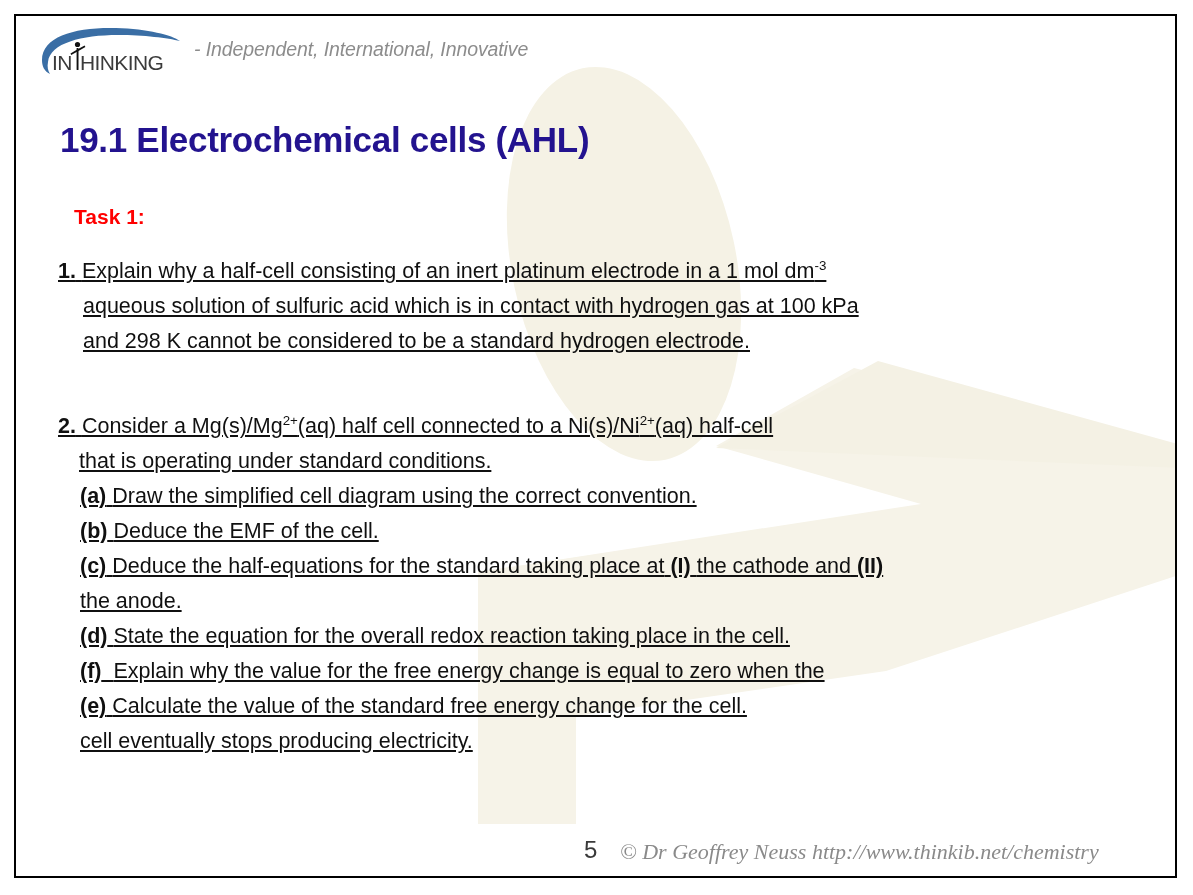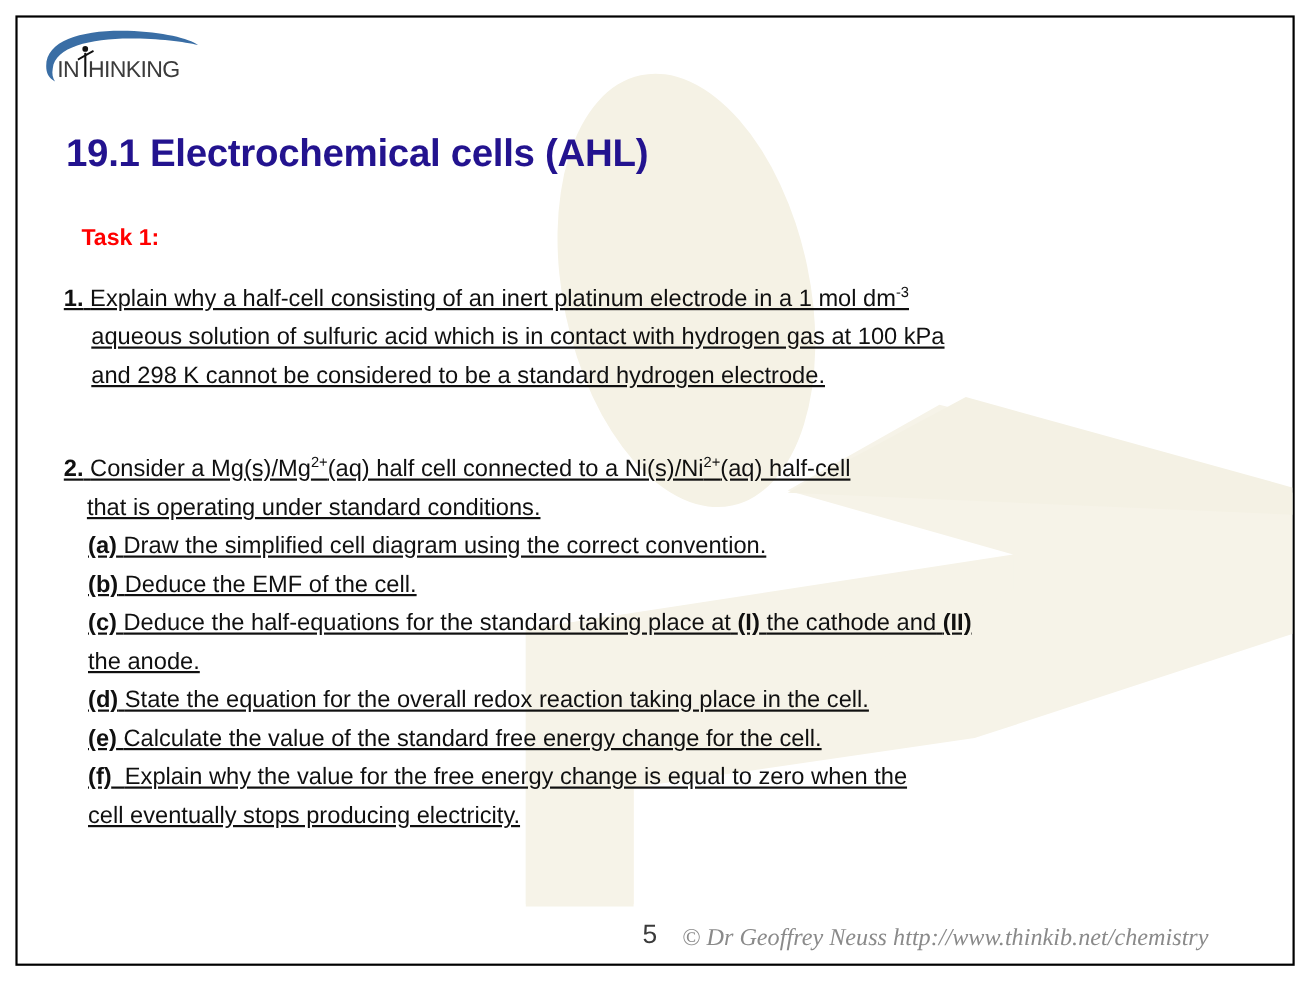--- a/index.html
+++ b/index.html
@@ -181,20 +181,21 @@
 
         <text x="20" y="44" font-family="Liberation Sans, sans-serif" font-size="21" fill="#3b3b3b" letter-spacing="-0.6">IN</text>
         <text x="48" y="44" font-family="Liberation Sans, sans-serif" font-size="21" fill="#3b3b3b" letter-spacing="-0.6">HINKING</text>
 
         <g fill="#111111">
           <circle cx="45.5" cy="18.5" r="2.6"></circle>
           <rect x="44.6" y="22" width="1.9" height="22" rx="0.6"></rect>
           <path d="M 38.5 27.5 L 45.2 23.5 L 52.6 19.5 L 53.4 21.1 L 46.0 25.2 L 39.2 29.1 Z"></path>
         </g>
       </svg>
+      <div class="tagline">- Independent, International, Innovative</div>
     </div>
 
     <div class="slide-title">19.1 Electrochemical cells (AHL)</div>
 
     <div class="task-label">Task 1:</div>
 
     <div class="content">
 
       <div class="q-block">
         <div class="q-line"><span class="q-num">1.</span><span>&nbsp;</span><span>Explain why a half-cell consisting of an inert platinum electrode in a 1 mol dm</span><sup>-3</sup></div>
@@ -212,23 +213,23 @@
 
           <div class="sub-item"><span class="sub-tag">(a)</span><span>&nbsp;</span><span>Draw the simplified cell diagram using the correct convention.</span></div>
 
           <div class="sub-item"><span class="sub-tag">(b)</span><span>&nbsp;</span><span>Deduce the EMF of the cell.</span></div>
 
           <div class="sub-item"><span class="sub-tag">(c)</span><span>&nbsp;</span><span>Deduce the half-equations for the standard taking place at</span><span>&nbsp;</span><span class="bold-inline">(I)</span><span>&nbsp;</span><span>the cathode and</span><span>&nbsp;</span><span class="bold-inline">(II)</span></div>
           <div class="sub-item indent-3">the anode.</div>
 
           <div class="sub-item"><span class="sub-tag">(d)</span><span>&nbsp;</span><span>State the equation for the overall redox reaction taking place in the cell.</span></div>
 
+          <div class="sub-item"><span class="sub-tag">(f)</span><span>&nbsp;&nbsp;</span><span>Explain why the value for the free energy change is equal to zero when the</span></div>
+
           <div class="sub-item"><span class="sub-tag">(e)</span><span>&nbsp;</span><span>Calculate the value of the standard free energy change for the cell.</span></div>
-
-          <div class="sub-item"><span class="sub-tag">(f)</span><span>&nbsp;&nbsp;</span><span>Explain why the value for the free energy change is equal to zero when the</span></div>
           <div class="sub-item indent-4">cell eventually stops producing electricity.</div>
 
         </div>
       </div>
     </div>
 
     <div class="footer">
       <div class="page-number">5</div>
       <div class="copyright">© Dr Geoffrey Neuss http://www.thinkib.net/chemistry</div>
     </div>

